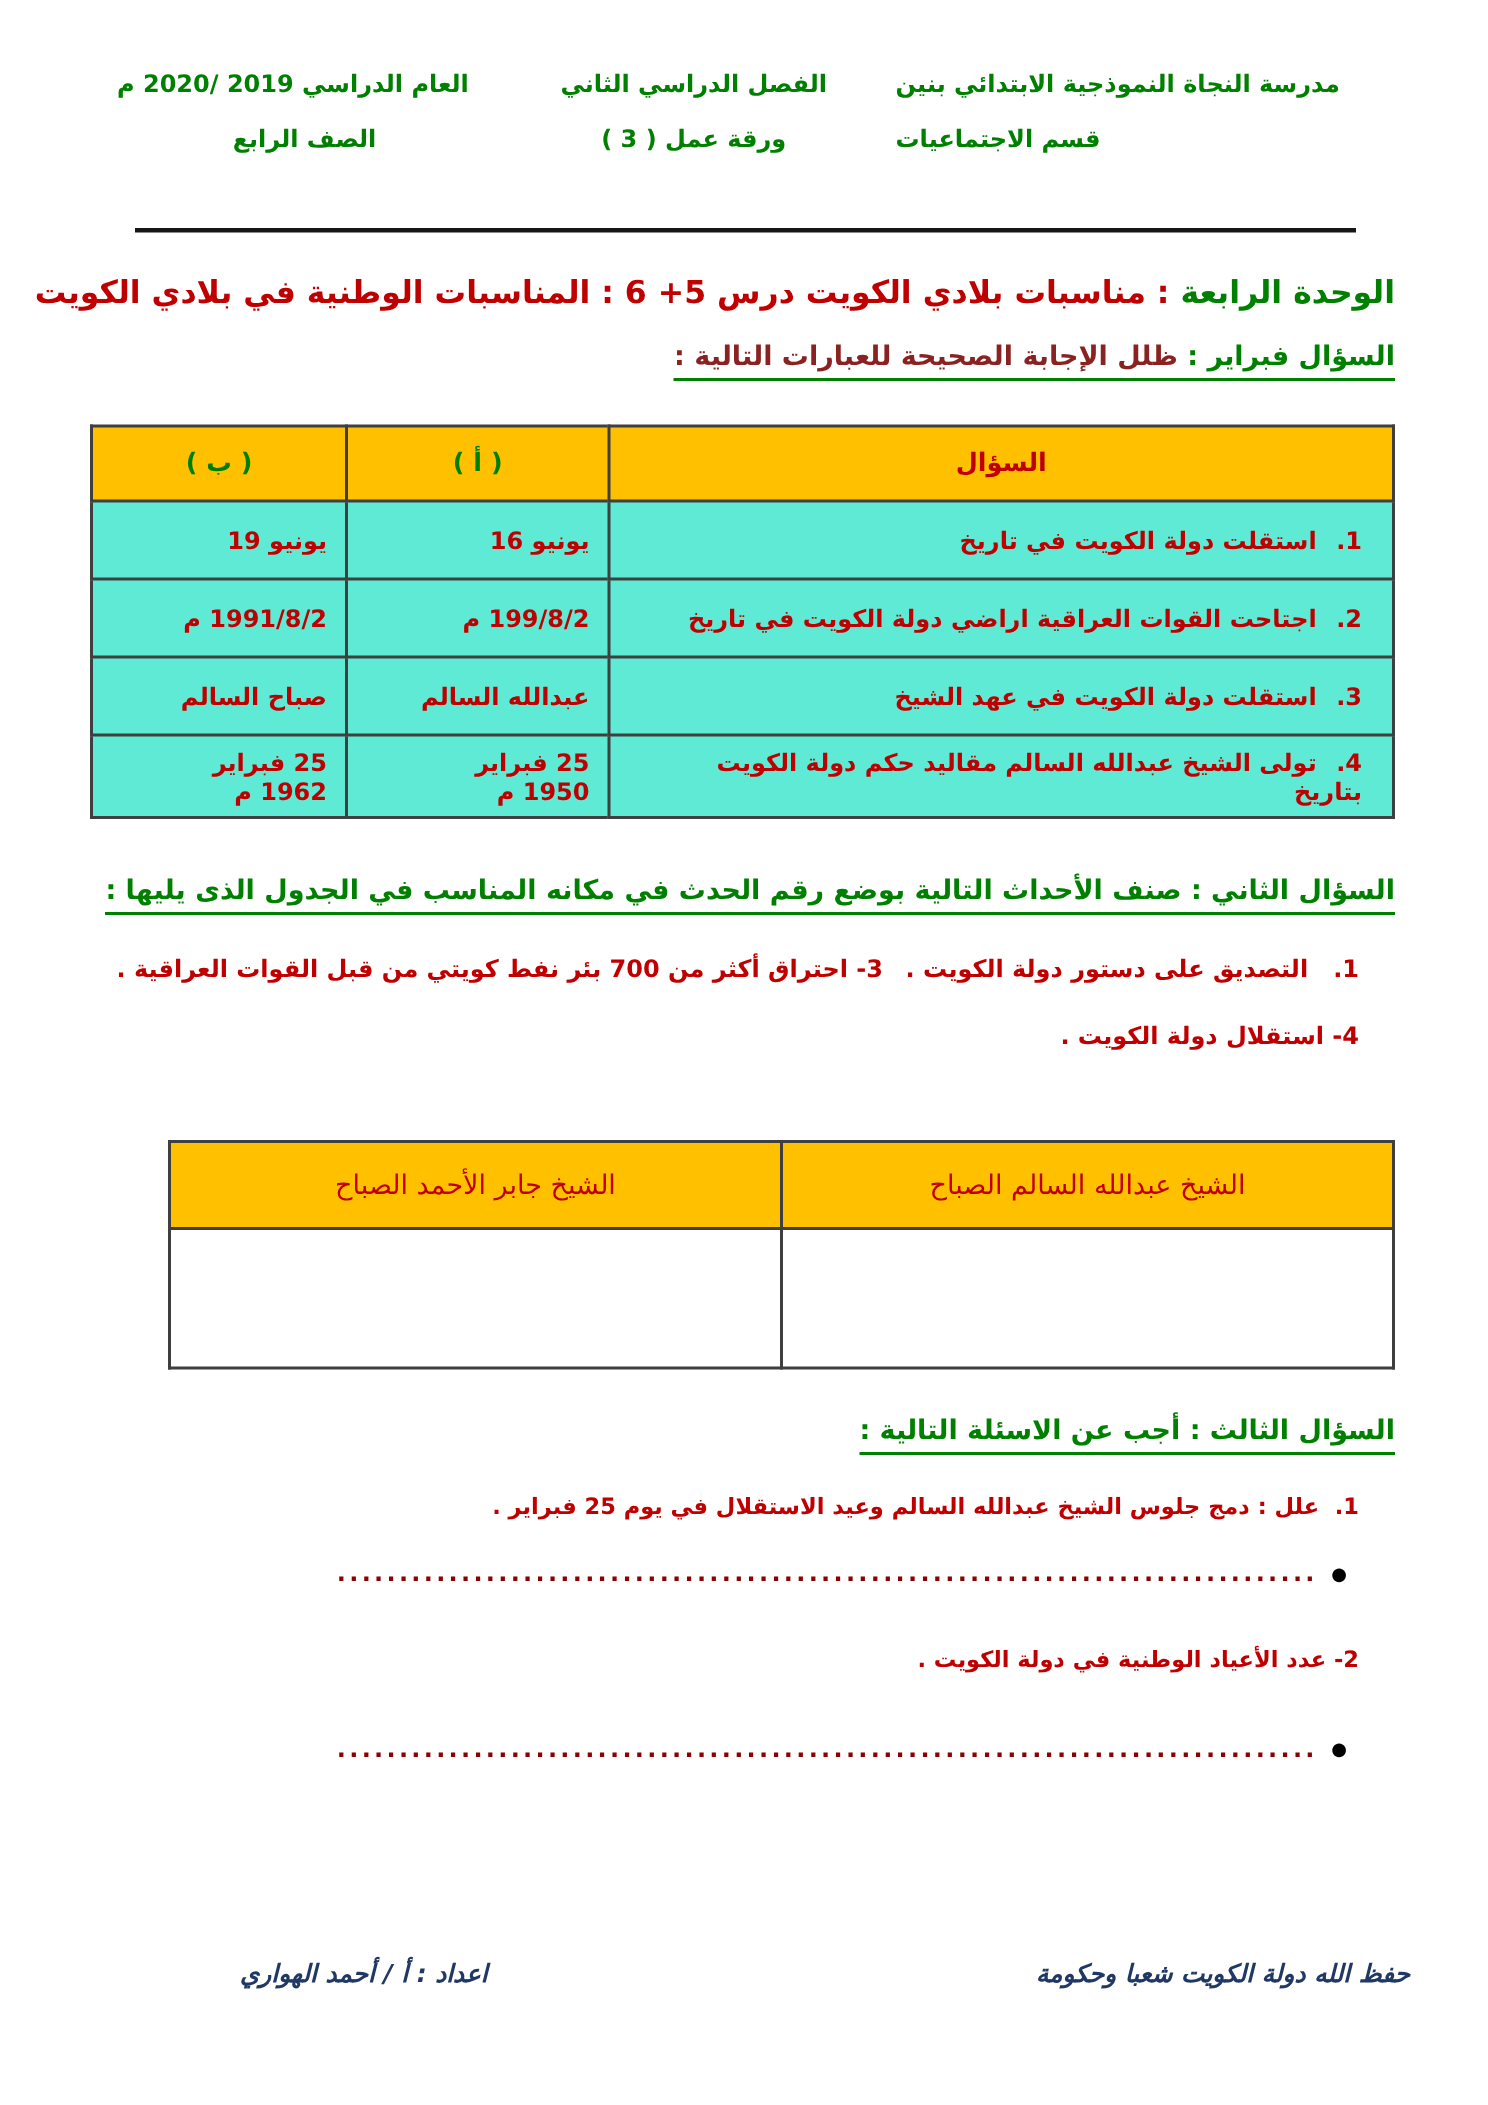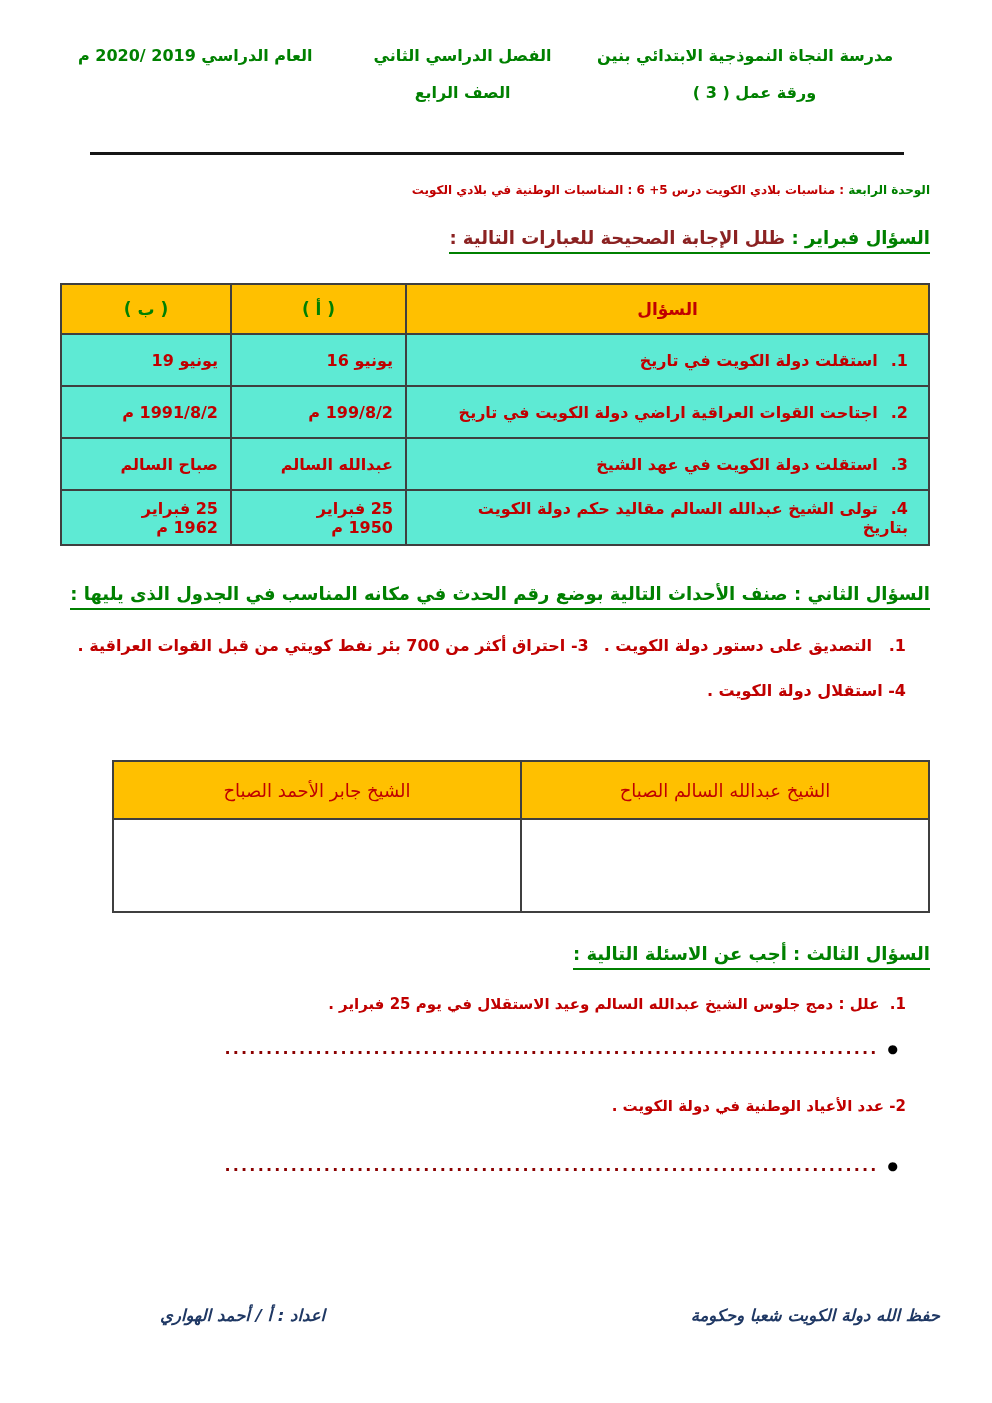--- a/index.html
+++ b/index.html
@@ -22,21 +22,21 @@
   
   .hdr{
     position:absolute;top:46px;right:80px;left:78px;
     display:grid;grid-template-columns:315px 1fr 250px;row-gap:18px;align-items:center;
   }
   .hdr .cell{font-weight:bold;color:var(--green);font-size:16px;white-space:nowrap;}
   .ta-r{text-align:left}.ta-c{text-align:center}.ta-l{text-align:left}
   .worksheet{color:var(--bright-red);font-size:17px;}
   .hline{position:absolute;top:152px;right:88px;left:90px;border-top:3px solid #161616;}
   
-  .unit{position:absolute;top:183px;right:62px;font-size:12px;font-weight:bold;white-space:nowrap;}
+  .unit{position:absolute;top:183px;right:62px;font-size:21px;font-weight:bold;white-space:nowrap;}
   .unit .g{color:var(--green);} .unit .r{color:var(--red);}
   
   .sec{position:absolute;right:62px;font-size:18px;font-weight:bold;white-space:nowrap;}
   .underline{display:inline-block;border-bottom:2.5px solid var(--green);padding-bottom:4px;}
   .sec .g{color:var(--green);} .sec .m{color:var(--dark-red);}
   #q1h{top:227px;} #q2h{top:583px;} #q3h{top:943px;}
   
   .t1{position:absolute;top:283px;right:62px;width:868px;border-collapse:collapse;table-layout:fixed;}
   .t1 th,.t1 td{border:2px solid var(--line);}
   .t1 thead th{background:var(--orange);height:50px;font-size:17px;font-weight:bold;text-align:center;}
@@ -68,20 +68,21 @@
 </style>
 </head>
 <body>
 
 <div class="page">
 
   <div class="hdr">
     <div class="cell ta-r">مدرسة النجاة النموذجية الابتدائي بنين</div>
     <div class="cell ta-c">الفصل الدراسي الثاني</div>
     <div class="cell ta-l">العام الدراسي  2019 /2020 م</div>
+    <div class="cell ta-r">قسم الاجتماعيات</div>
     <div class="cell ta-c worksheet">ورقة عمل ( 3 )</div>
     <div class="cell ta-c">الصف الرابع</div>
   </div>
   <div class="hline"></div>
 
   <div class="unit">
     <span class="g">الوحدة الرابعة</span><span class="r"> : مناسبات بلادي الكويت  درس 5+ 6 : المناسبات الوطنية في بلادي الكويت</span>
   </div>
 
   <div class="sec" id="q1h">

